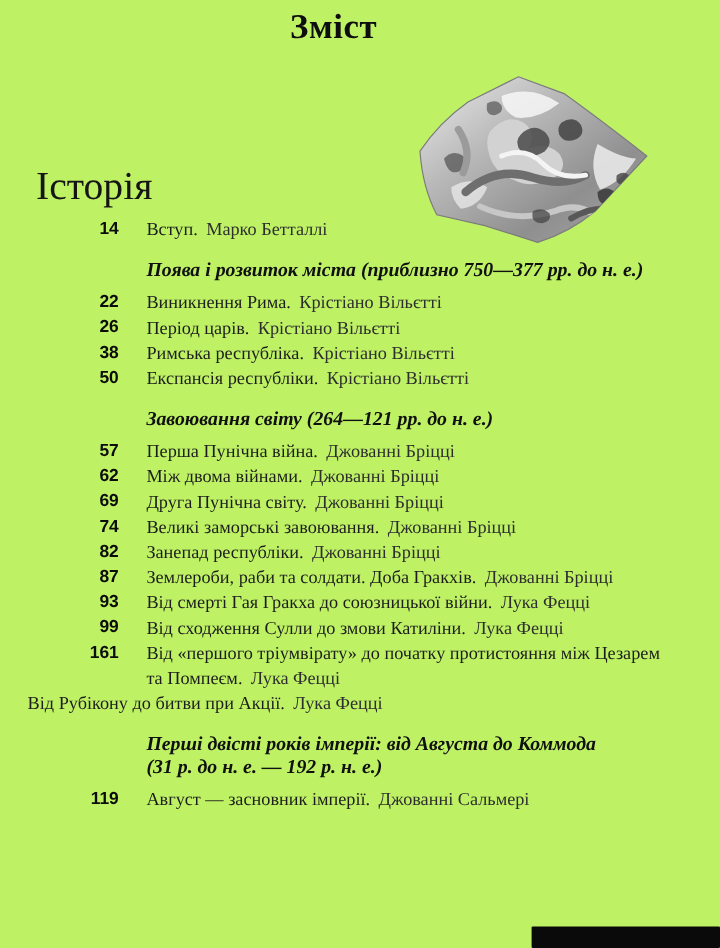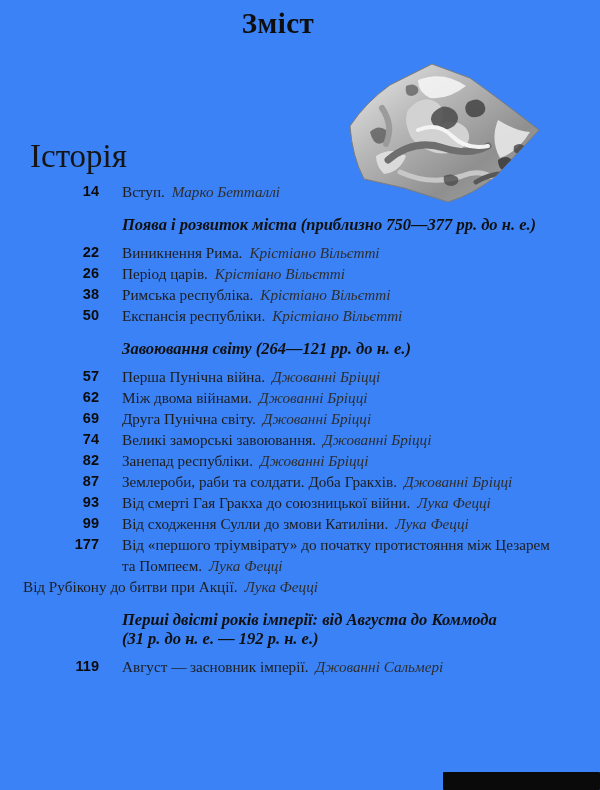--- a/index.html
+++ b/index.html
@@ -1,21 +1,21 @@
 <!DOCTYPE html>
 <html lang="uk"><head>
 <meta charset="utf-8">
 <style>
   * { margin:0; padding:0; box-sizing:border-box; }
   html,body { background:#888; }
   .page {
     position:relative;
     width:600px; height:790px;
     margin:0 auto;
-    background:#3b82f6;
+    background:#bef264;
     overflow:hidden;
     font-family:"Liberation Serif", serif;
     color:#1d1d1d;
   }
   .page-title {
     position:absolute; top:6px; left:0; width:556px;
     text-align:center;
     font-family:"Liberation Serif", serif;
     font-weight:bold;
     font-size:29px; line-height:34px;
@@ -64,21 +64,20 @@
     padding-left:46px;
   }
   .toc-text {
     margin-left:23px;
     width:452px;
     font-size:15.2px;
     line-height:21px;
     color:#1d1d1d;
   }
   .toc-author {
-    font-style:italic;
     color:#2e2e2e;
     margin-left:7px;
   }
   .scan-bar {
     position:absolute;
     left:443px; top:772px;
     width:157px; height:18px;
     background:#0a0a0a;
     border-radius:1px;
   }
@@ -228,21 +227,21 @@
   </div>
 
   <div class="toc-row">
     <span class="toc-page-num">99</span>
     <span class="toc-text">
       <span>Від сходження Сулли до змови Катиліни.</span><span class="toc-author">Лука Фецці</span>
     </span>
   </div>
 
   <div class="toc-row">
-    <span class="toc-page-num">177</span>
+    <span class="toc-page-num">161</span>
     <span class="toc-text">
       <span>Від «першого тріумвірату» до початку протистояння між Цезарем<br>та Помпеєм.</span><span class="toc-author">Лука Фецці</span>
     </span>
   </div>
 
   <div class="toc-row">
     <span class="toc-text">
       <span>Від Рубікону до битви при Акції.</span><span class="toc-author">Лука Фецці</span>
     </span>
   </div>

